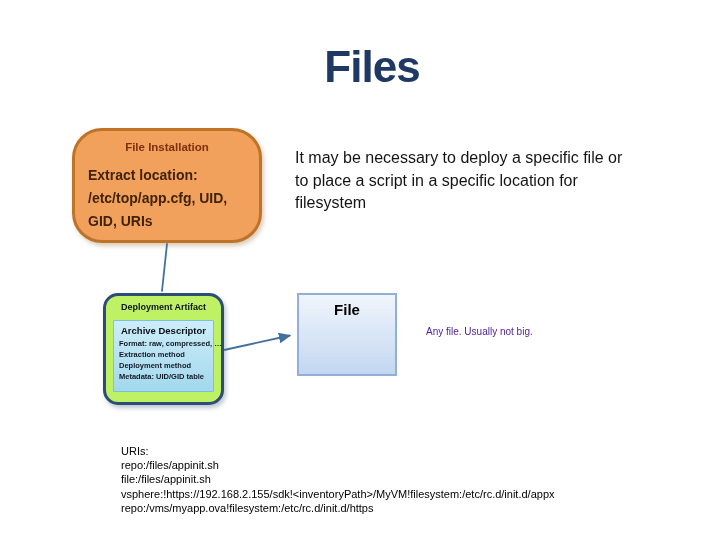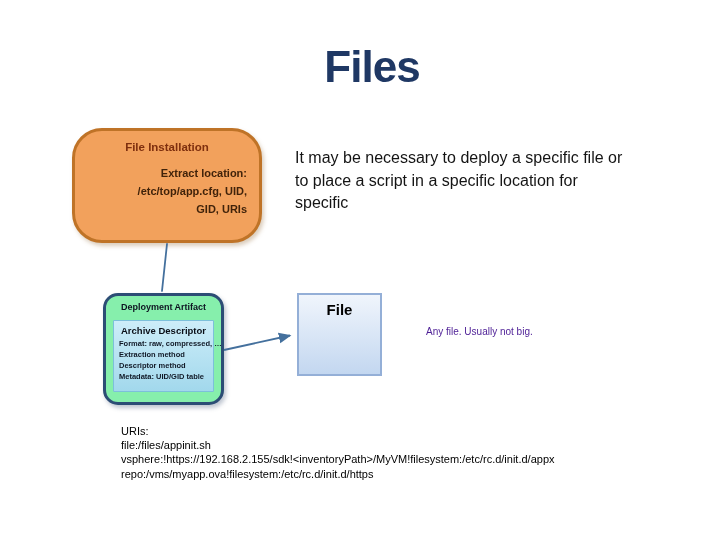--- a/index.html
+++ b/index.html
@@ -18,35 +18,35 @@
   .installation-box {
     position: absolute; left: 72px; top: 128px; width: 190px; height: 115px;
     background: #F2A15C; border: 3px solid #BF7327; border-radius: 30px;
     box-shadow: 2px 3px 4px rgba(150,110,60,0.35);
   }
   .installation-title {
     margin-top: 10px; text-align: center;
     font-size: 11.5px; font-weight: bold; color: #7E2F0E;
   }
   .installation-body {
-    margin: 11px 12px 0 13px; font-size: 11px; font-weight: bold;
-    color: #41230A; line-height: 1.65; text-align: right;
+    margin: 11px 12px 0 13px; font-size: 14px; font-weight: bold;
+    color: #41230A; line-height: 1.65;
   }
 
   
   .intro-text {
     position: absolute; left: 295px; top: 147px;
     font-size: 16px; color: #141414; line-height: 22.5px;
   }
   .intro-text .line { white-space: nowrap; }
 
   
   .artifact-box {
     position: absolute; left: 103px; top: 293px; width: 121px; height: 112px;
-    background: #86efac; border: 3px solid #2C4D75; border-radius: 15px;
+    background: #bef264; border: 3px solid #2C4D75; border-radius: 15px;
     box-shadow: 2px 3px 4px rgba(70,90,120,0.35);
   }
   .artifact-title {
     margin-top: 6px; text-align: center;
     font-size: 9px; font-weight: 600; color: #0D1321;
   }
   .descriptor-box {
     position: absolute; left: 7px; top: 24px; width: 101px; height: 72px;
     background: linear-gradient(180deg, #CDEDF9 0%, #A2D8EC 100%);
     border: 1px solid #7CC0DA; border-radius: 1px;
@@ -56,37 +56,37 @@
     font-size: 9.5px; font-weight: bold; color: #0A0F18;
   }
   .descriptor-lines {
     margin: 3px 3px 0 5px; font-size: 7.5px; font-weight: bold;
     color: #101826; line-height: 1.45;
   }
   .descriptor-lines .line { white-space: nowrap; }
 
   
   .file-box {
-    position: absolute; left: 297px; top: 293px; width: 85px; height: 83px;
+    position: absolute; left: 297px; top: 293px; width: 100px; height: 83px;
     background: linear-gradient(180deg, #F0F5FC 0%, #C3D7F0 100%);
     border: 2px solid #94AFD7;
   }
   .file-label {
     margin-top: 6px; text-align: center;
     font-size: 15px; font-weight: bold; color: #000000;
   }
 
   .file-note {
     position: absolute; left: 426px; top: 326px;
     font-size: 10px; color: #4c1d95; white-space: nowrap;
   }
 
   
   .uri-block {
-    position: absolute; left: 121px; top: 424px;
+    position: absolute; left: 121px; top: 444px;
     font-size: 11px; color: #000000; line-height: 14.2px;
   }
   .uri-block .line { white-space: nowrap; }
 
   .connector-overlay {
     position: absolute; left: 0; top: 0; width: 720px; height: 540px;
     pointer-events: none; z-index: 5;
   }
 </style>
 </head>
@@ -100,44 +100,45 @@
     <div class="installation-title">File Installation</div>
     <div class="installation-body">
       <div class="line">Extract location: /etc/top/app.cfg, UID,</div>
       <div class="line">GID, URIs</div>
     </div>
   </div>
 
   <div class="intro-text">
     <div class="line">It may be necessary to deploy a specific file or</div>
     <div class="line">to place a script in a specific location for</div>
-    <div class="line">specific</div>
+    <div class="line">filesystem</div>
   </div>
 
   <div class="artifact-box">
     <div class="artifact-title">Deployment Artifact</div>
     <div class="descriptor-box">
       <div class="descriptor-title">Archive Descriptor</div>
       <div class="descriptor-lines">
         <div class="line">Format: raw, compressed, …</div>
         <div class="line">Extraction method</div>
-        <div class="line">Descriptor method</div>
+        <div class="line">Deployment method</div>
         <div class="line">Metadata: UID/GID table</div>
       </div>
     </div>
   </div>
 
   <div class="file-box">
     <div class="file-label">File</div>
   </div>
 
   <div class="file-note">Any file. Usually not big.</div>
 
   <div class="uri-block">
     <div class="line">URIs:</div>
+    <div class="line">repo:/files/appinit.sh</div>
     <div class="line">file:/files/appinit.sh</div>
     <div class="line">vsphere:!https://192.168.2.155/sdk!&lt;inventoryPath&gt;/MyVM!filesystem:/etc/rc.d/init.d/appx</div>
     <div class="line">repo:/vms/myapp.ova!filesystem:/etc/rc.d/init.d/https</div>
   </div>
 
   <svg class="connector-overlay" width="720" height="540" viewBox="0 0 720 540" xmlns="http://www.w3.org/2000/svg">
     <defs>
       <marker id="arrowhead" markerWidth="8" markerHeight="7" refX="6.2" refY="3" orient="auto" markerUnits="strokeWidth">
         <path d="M0,0 L7,3 L0,6 Z" fill="#44709D"></path>
       </marker>

